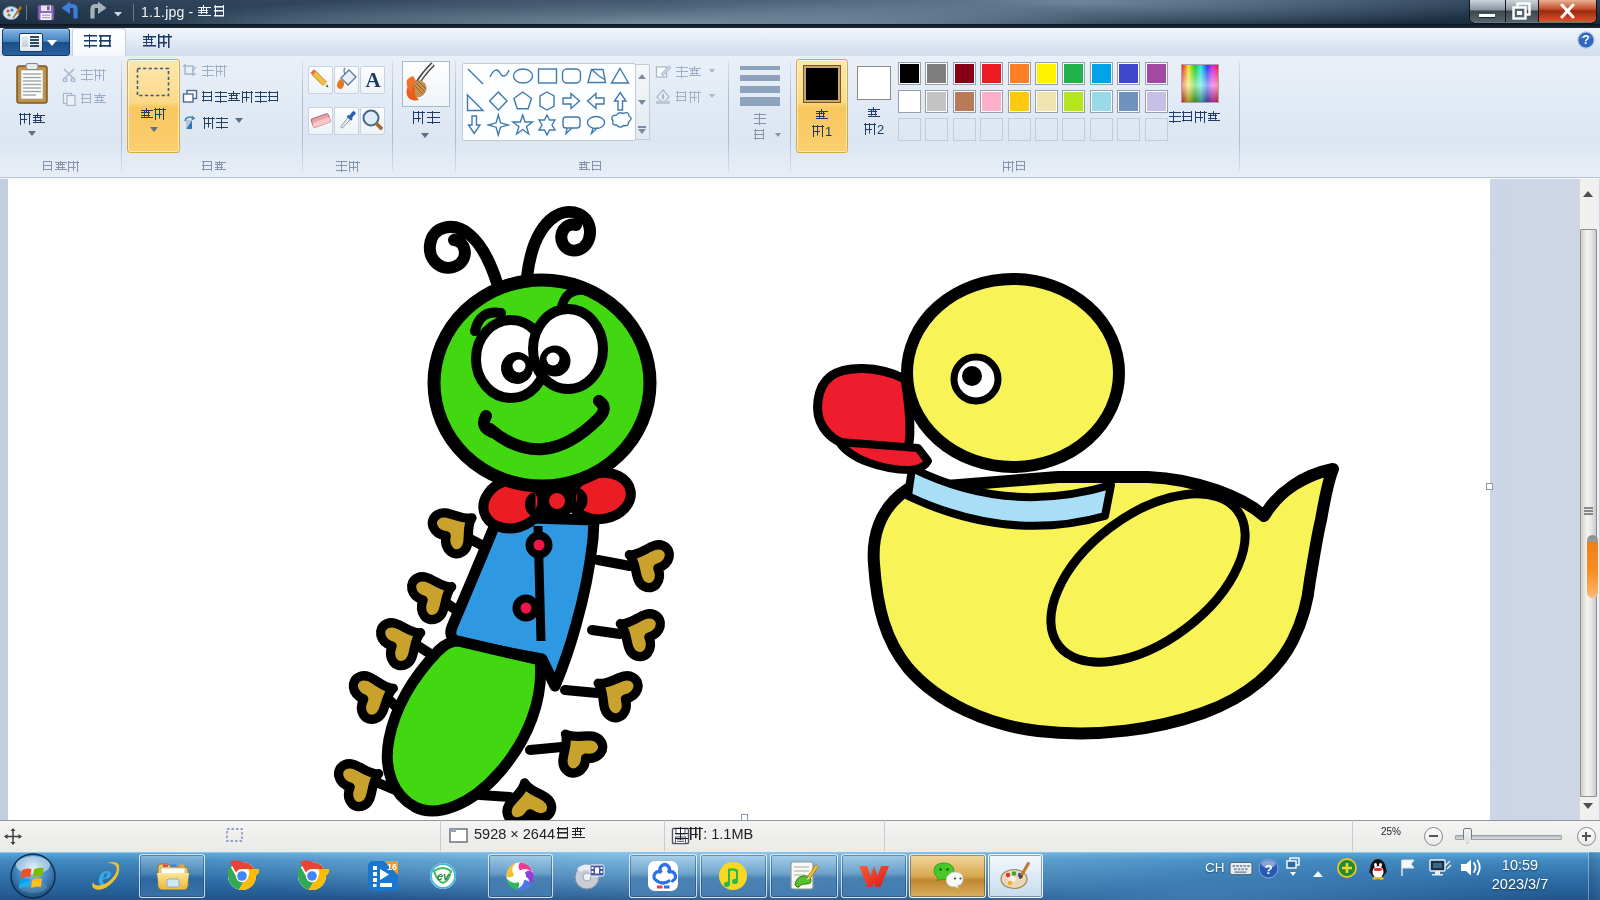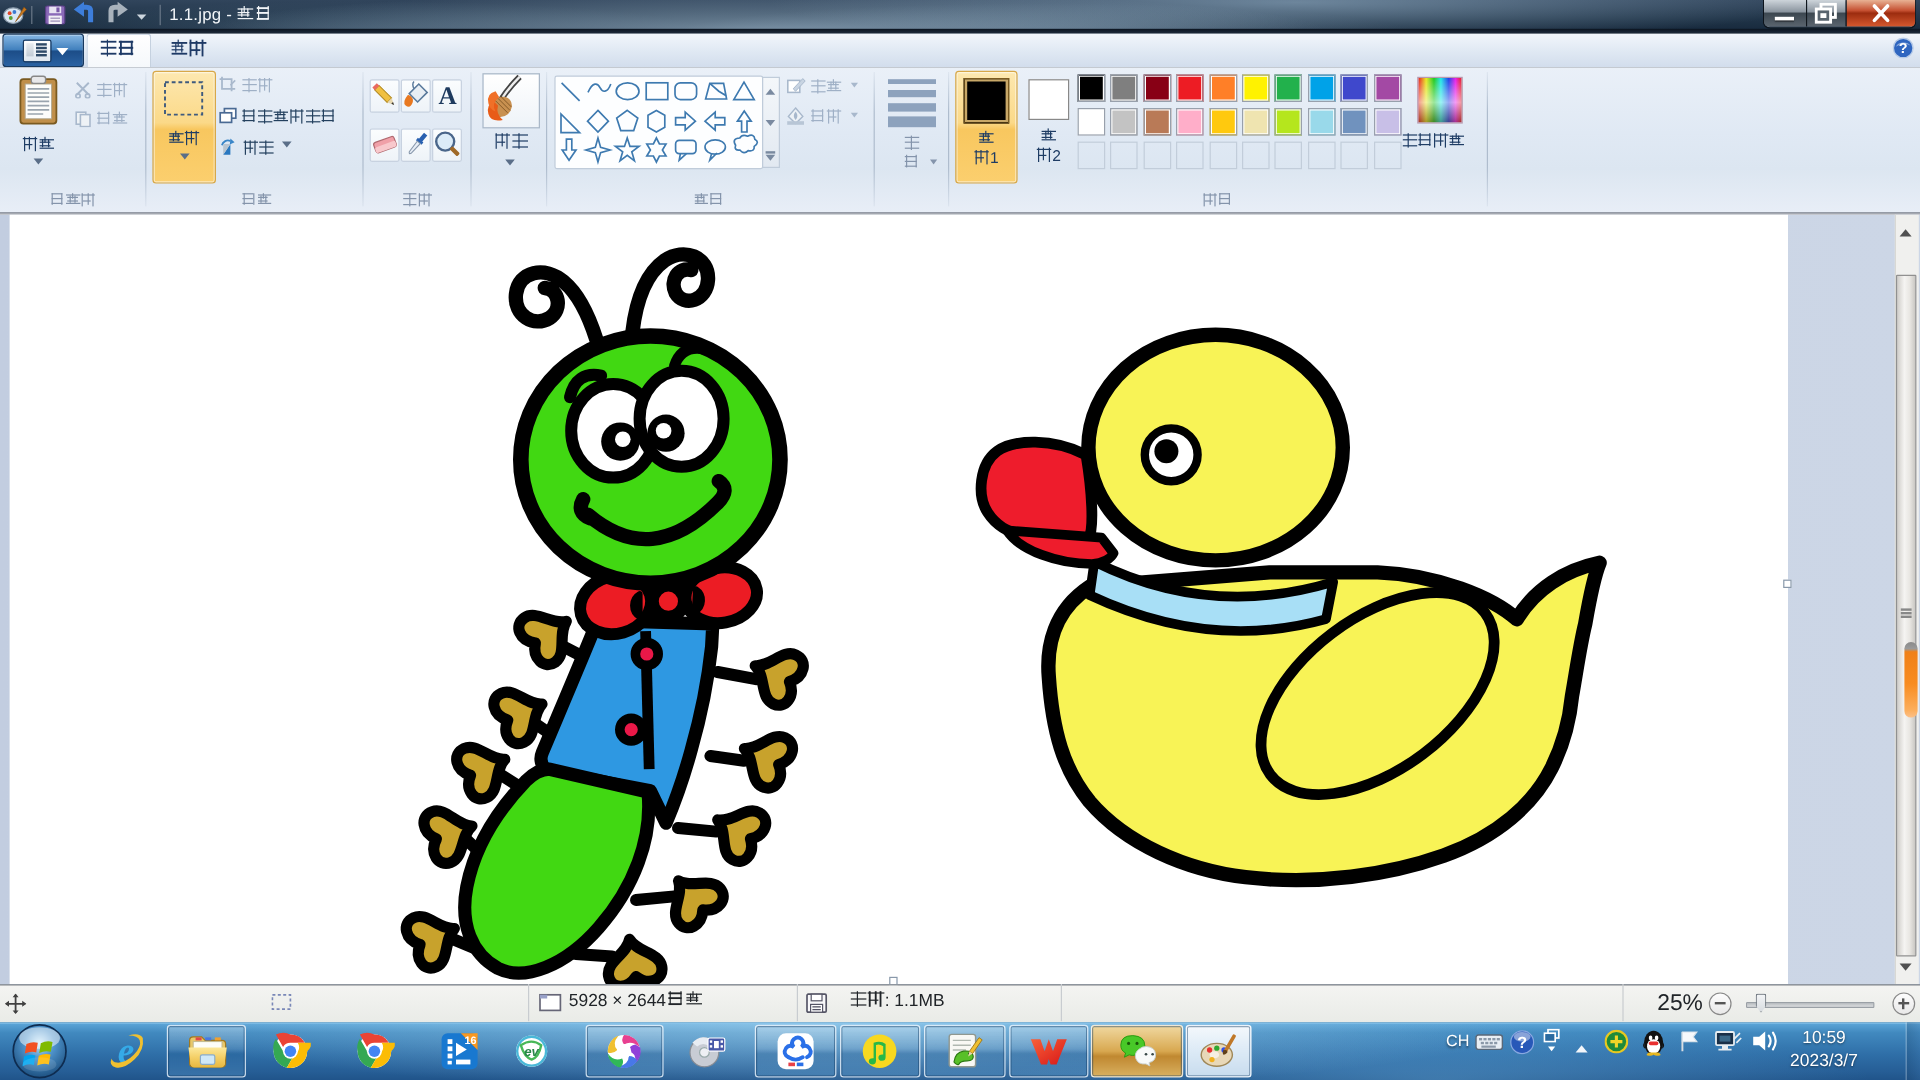--- a/index.html
+++ b/index.html
@@ -386,24 +386,24 @@
 <div class="a" style="left:664px;top:820px;width:1px;height:31px;background:#c8ccd0;"></div>
 <svg class="a" style="left:671px;top:827px" width="19" height="18" viewBox="0 0 19 18">
   <rect x="1.5" y="1.5" width="16" height="15" rx="1" fill="#f8f8fa" stroke="#556" stroke-width="1.4"></rect>
   <rect x="5" y="1.5" width="9" height="5.5" fill="#fff" stroke="#556" stroke-width="1"></rect>
   <rect x="4.5" y="10" width="10" height="6.5" fill="#fff" stroke="#556" stroke-width="1"></rect>
   <g fill="#556">
       <rect x="6" y="11.5" width="7" height="1.1"></rect>
       <rect x="6" y="13.8" width="7" height="1.1"></rect>
     </g>
 </svg>
-<div class="a" style="left:708px;top:826px;color:#202428;font-size:14.5px;"><span class="c g1"></span><span class="c g3"></span>: 1.1MB</div>
+<div class="a" style="left:674px;top:826px;color:#202428;font-size:14.5px;"><span class="c g1"></span><span class="c g3"></span>: 1.1MB</div>
 <div class="a" style="left:884px;top:820px;width:1px;height:31px;background:#c8ccd0;"></div>
 <div class="a" style="left:1352px;top:820px;width:1px;height:31px;background:#c8ccd0;"></div>
-<div class="a" style="left:1381px;top:826px;color:#202428;font-size:19px;">25%</div>
+<div class="a" style="left:1381px;top:826px;color:#202428;font-size:10px;">25%</div>
 <div class="a" style="left:1424px;top:827px;width:19px;height:19px;border-radius:50%;border:1.5px solid #888;background:linear-gradient(180deg,#fdfdfd,#e8e8e8);box-sizing:border-box;">
   <div class="a" style="left:3.5px;top:7px;width:9px;height:2.4px;background:#555;"></div>
   </div>
 <div class="a" style="left:1455px;top:835px;width:105px;height:2.5px;background:linear-gradient(180deg,#b8bcc0,#dcdee0);border:1px solid #9aa0a6;border-radius:1px;"></div>
 <div class="a" style="left:1463px;top:828px;width:9px;height:16px;background:linear-gradient(180deg,#f2f4f6,#d8dce0);border:1px solid #707880;border-radius:2px 2px 3px 3px;box-sizing:border-box;clip-path:polygon(0 0,100% 0,100% 62%,50% 100%,0 62%);"></div>
 <div class="a" style="left:1577px;top:827px;width:19px;height:19px;border-radius:50%;border:1.5px solid #888;background:linear-gradient(180deg,#fdfdfd,#e8e8e8);box-sizing:border-box;">
   <div class="a" style="left:3.5px;top:7px;width:9px;height:2.4px;background:#555;"></div>
   <div class="a" style="left:6.8px;top:3.8px;width:2.4px;height:9px;background:#555;"></div>
   </div>
 

